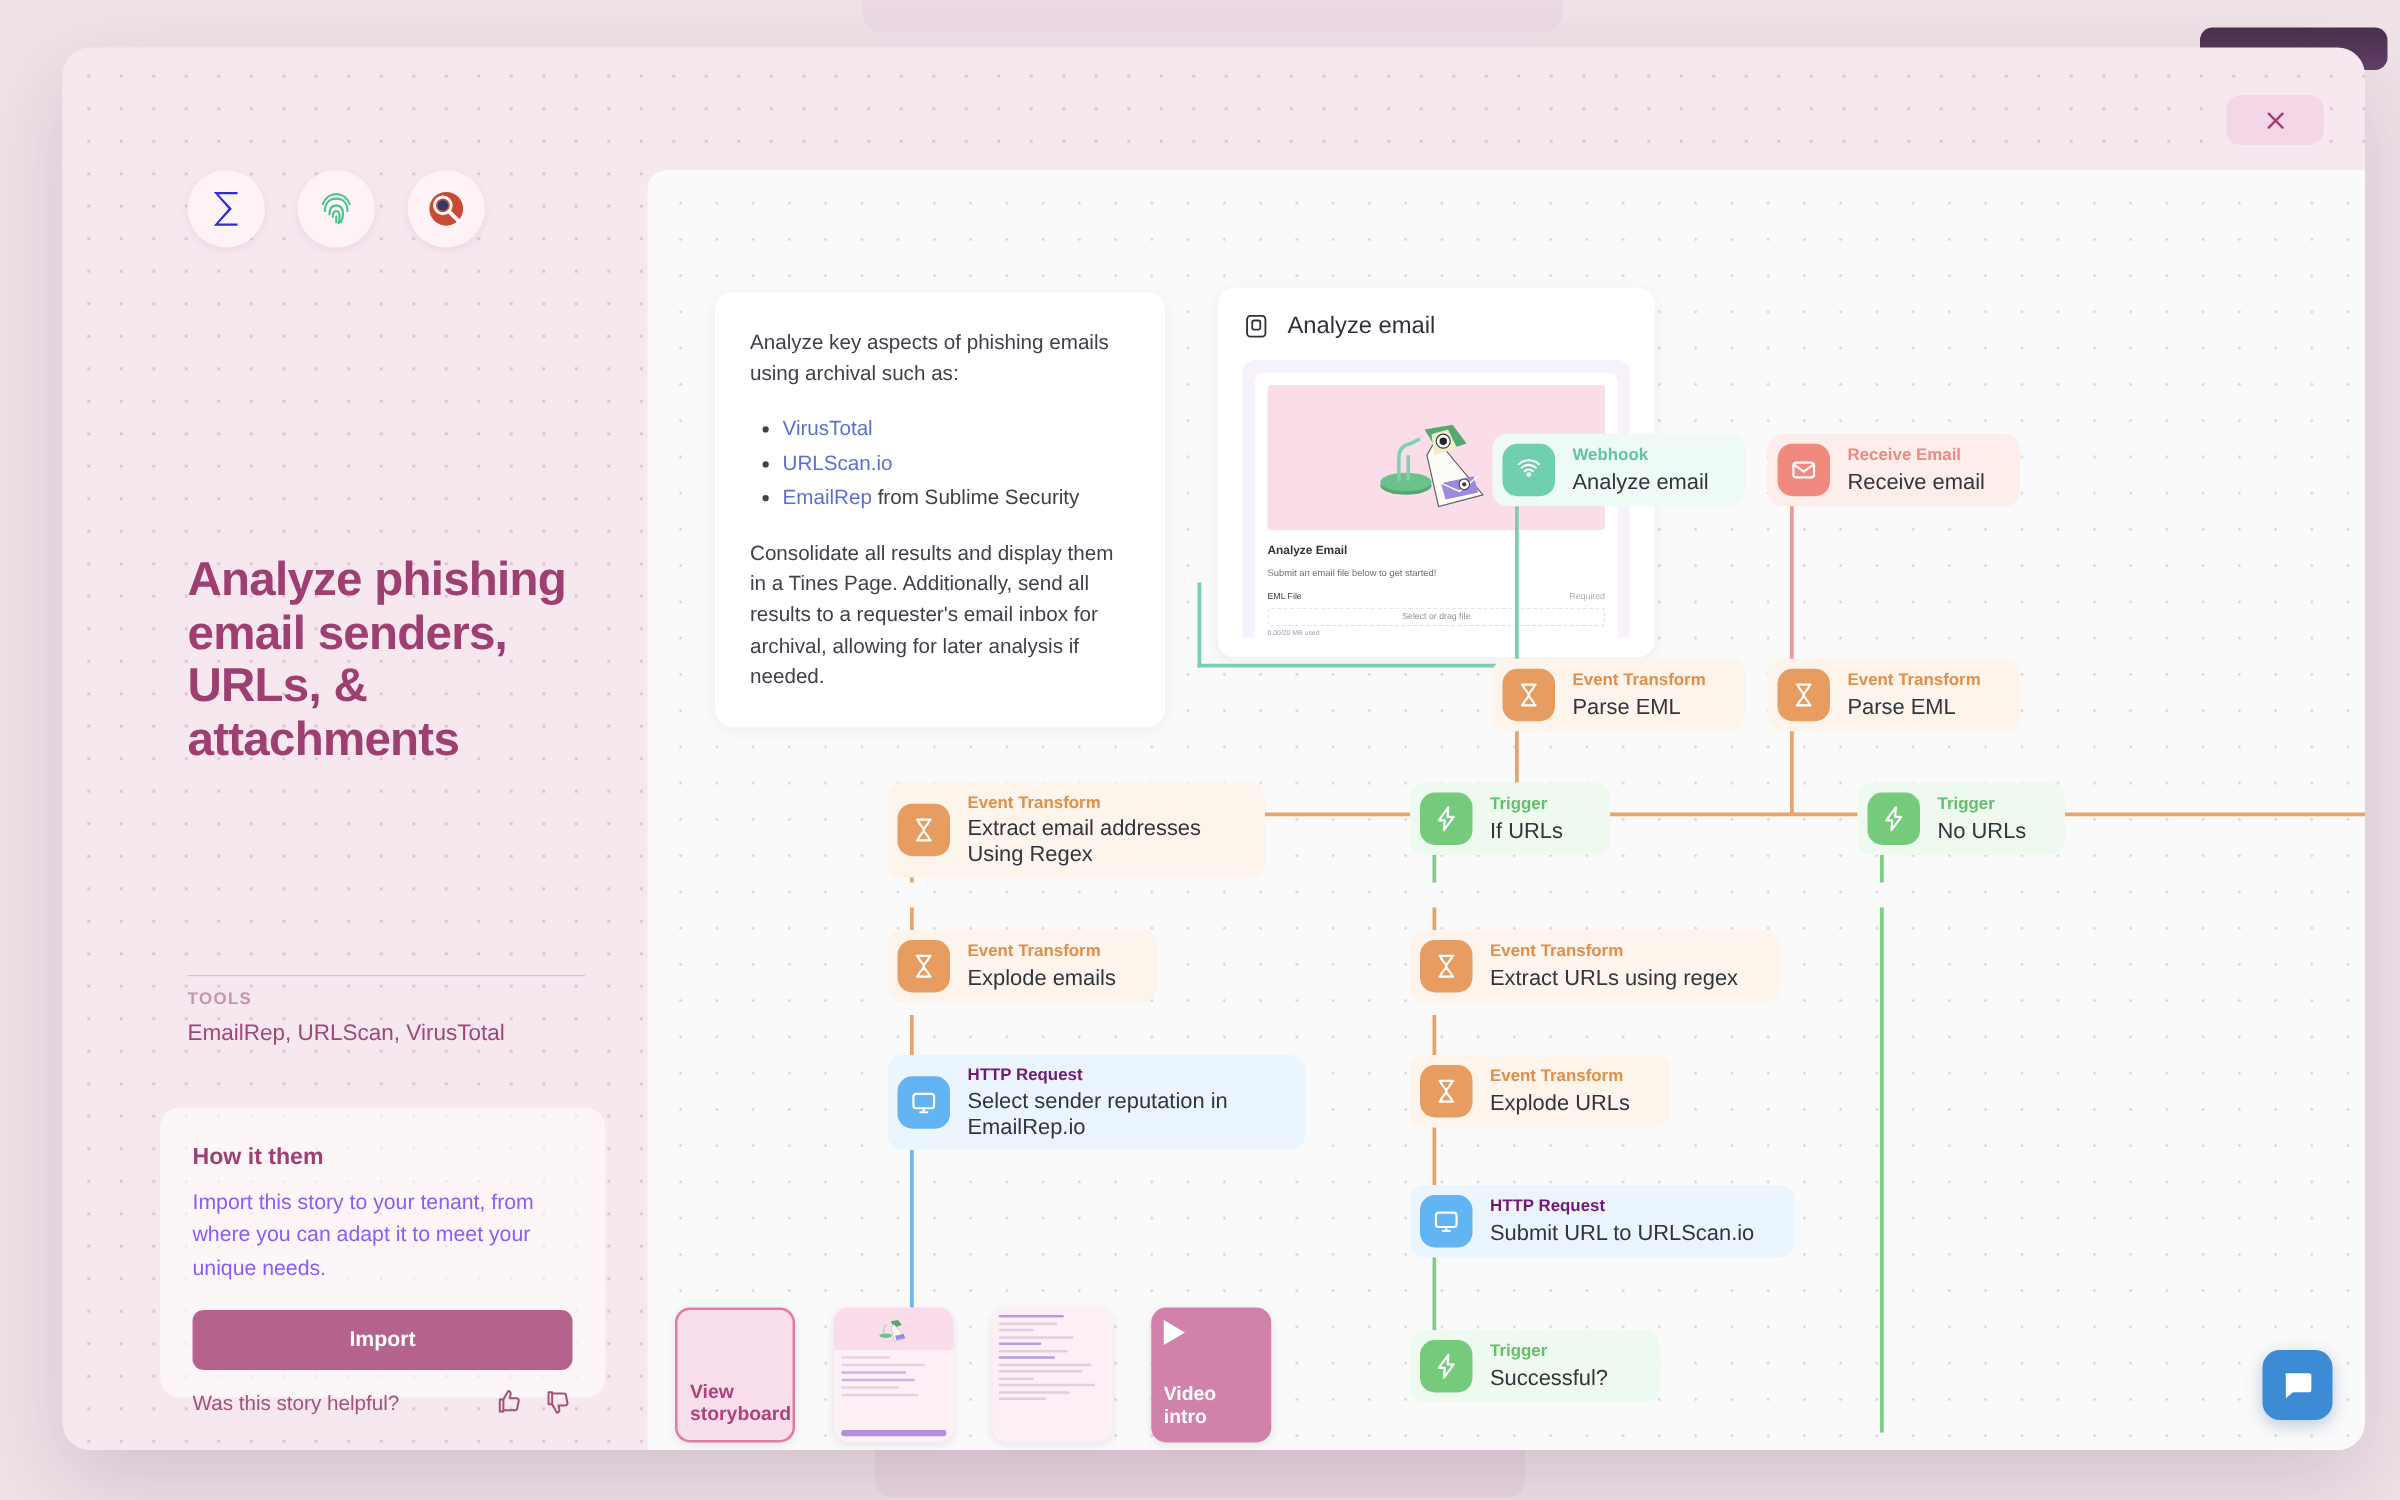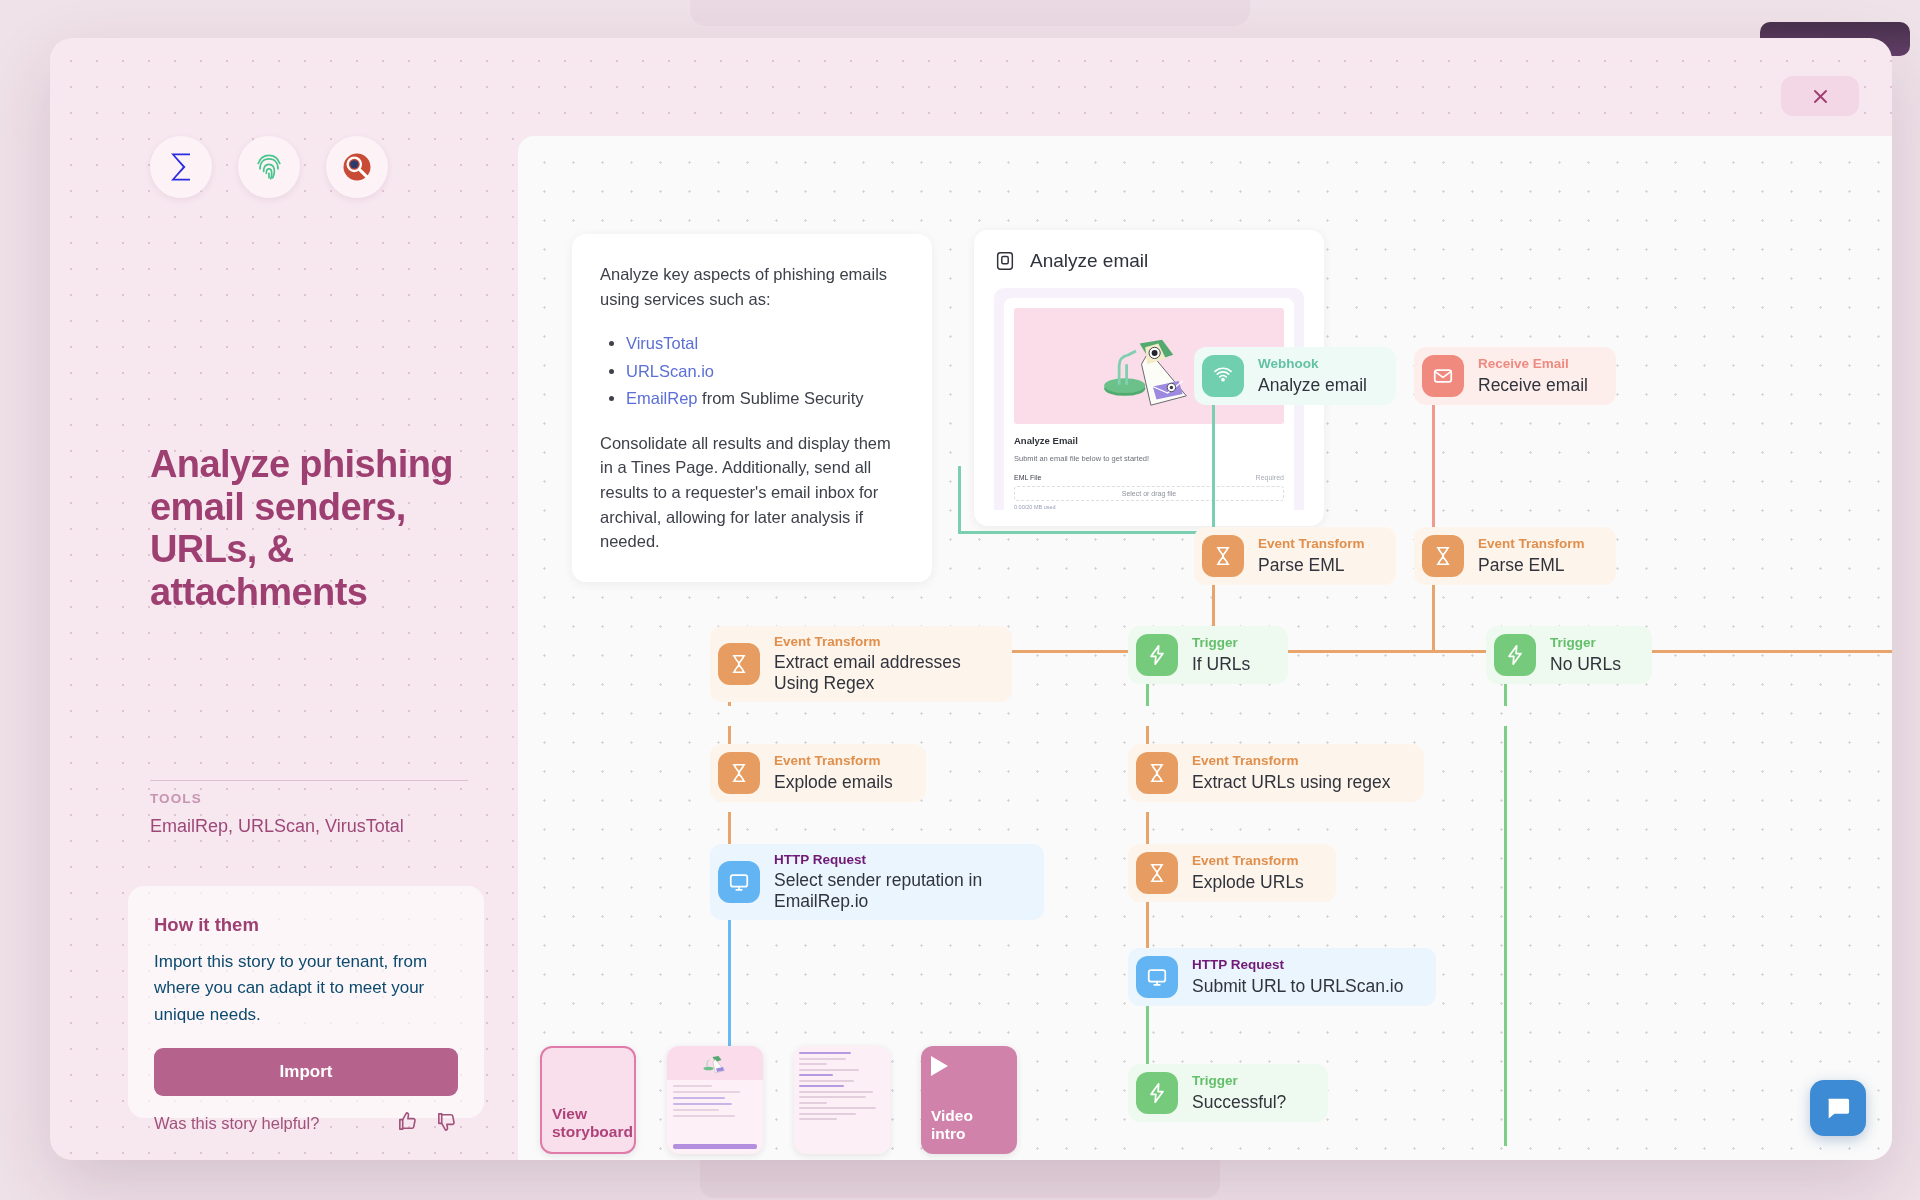--- a/index.html
+++ b/index.html
@@ -97,21 +97,21 @@
     font-size: 18px; color: #9e4878;
   }
 
   .hiw {
     position: absolute; left: 78px; top: 848px;
     width: 356px; border-radius: 16px;
     background: rgba(255,255,255,.62);
     padding: 28px 26px 22px 26px;
   }
   .hiw h3 { font-size: 18.5px; color: #9e3f72; font-weight: 700; margin-bottom: 13px; }
-  .hiw p  { font-size: 17px; line-height: 1.55; color: #0c4a6e; margin-bottom: 20px; }
+  .hiw p  { font-size: 17px; line-height: 1.55; color: #8b5cf6; margin-bottom: 20px; }
   .import-btn {
     display: block; width: 100%; height: 48px; border: none; border-radius: 9px;
     background: #b5638d; color: #fff; font-size: 17px; font-weight: 600;
     font-family: "Liberation Sans", sans-serif; cursor: pointer;
   }
   .helpful-row {
     position: absolute; left: 78px; top: 1072px; width: 356px;
     display: flex; align-items: flex-end; padding: 0 26px;
   }
   .helpful-row .q { font-size: 16.5px; color: #a2537c; }
@@ -334,21 +334,21 @@
             </svg>
           </button>
         </span>
       </div>
     </div>
 
     <div class="canvas">
       <div class="canvas-dots"></div>
 
       <div class="note-card">
-        <div>Analyze key aspects of phishing emails using services such as:</div>
+        <div>Analyze key aspects of phishing emails using archival such as:</div>
         <ul>
           <li><a href="#">VirusTotal</a></li>
           <li><a href="#">URLScan.io</a></li>
           <li><a href="#">EmailRep</a><span class="sublime"> from Sublime Security</span></li>
         </ul>
         <div>Consolidate all results and display them in a Tines Page. Additionally, send all results to a requester's email inbox for archival, allowing for later analysis if needed.</div>
       </div>
 
       <div class="story-card">
         <div class="story-head">

